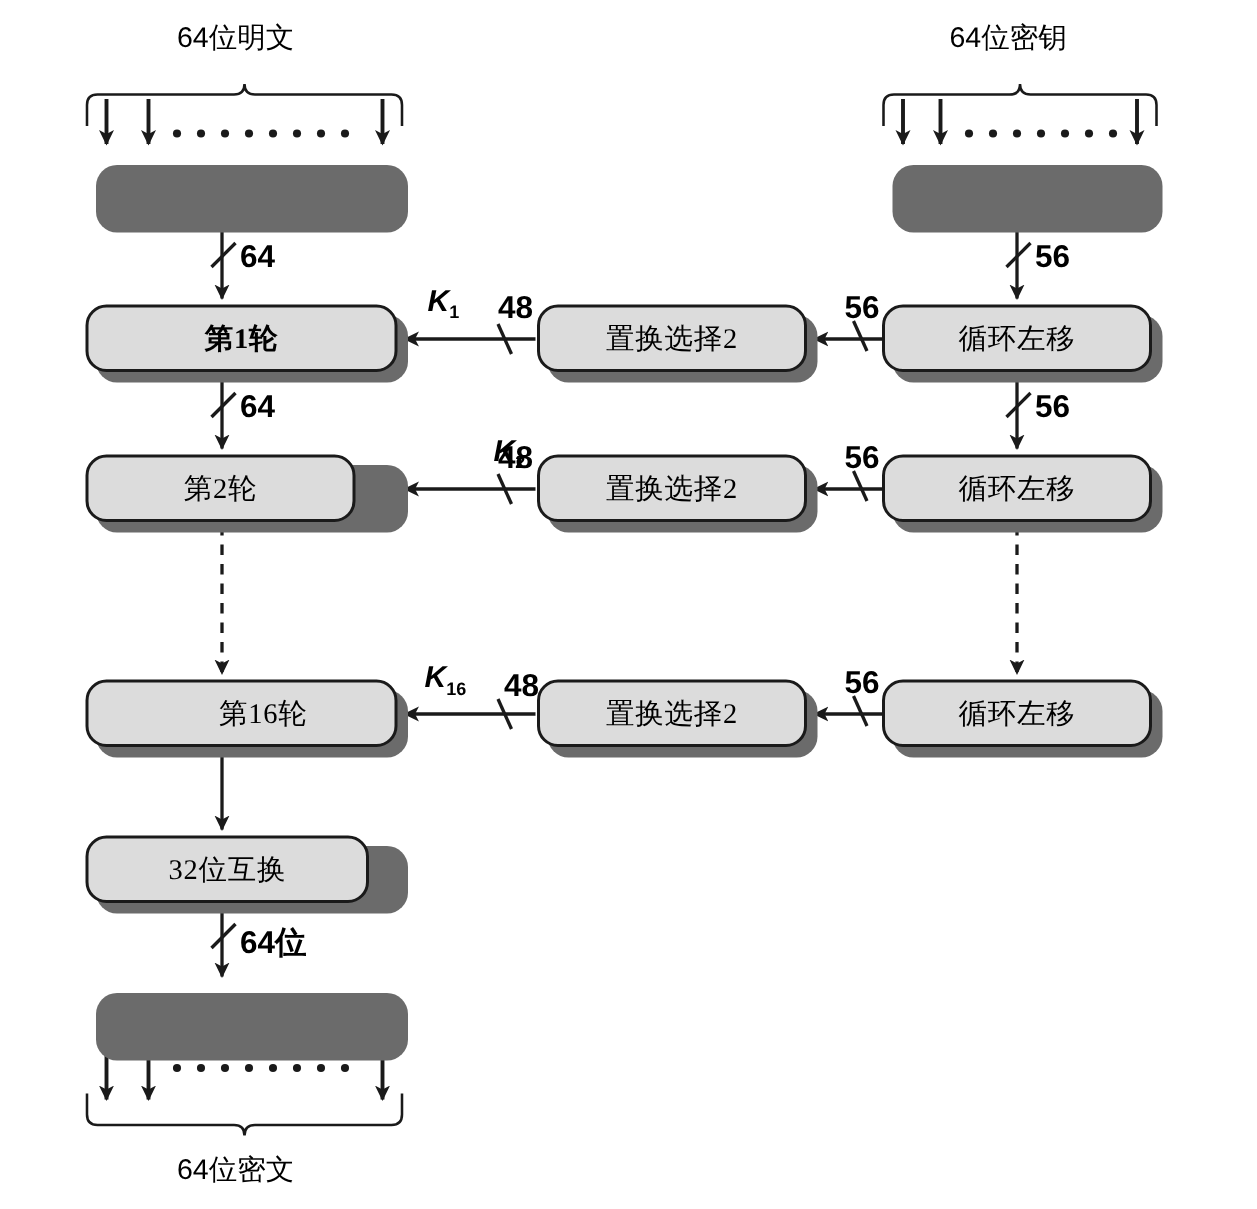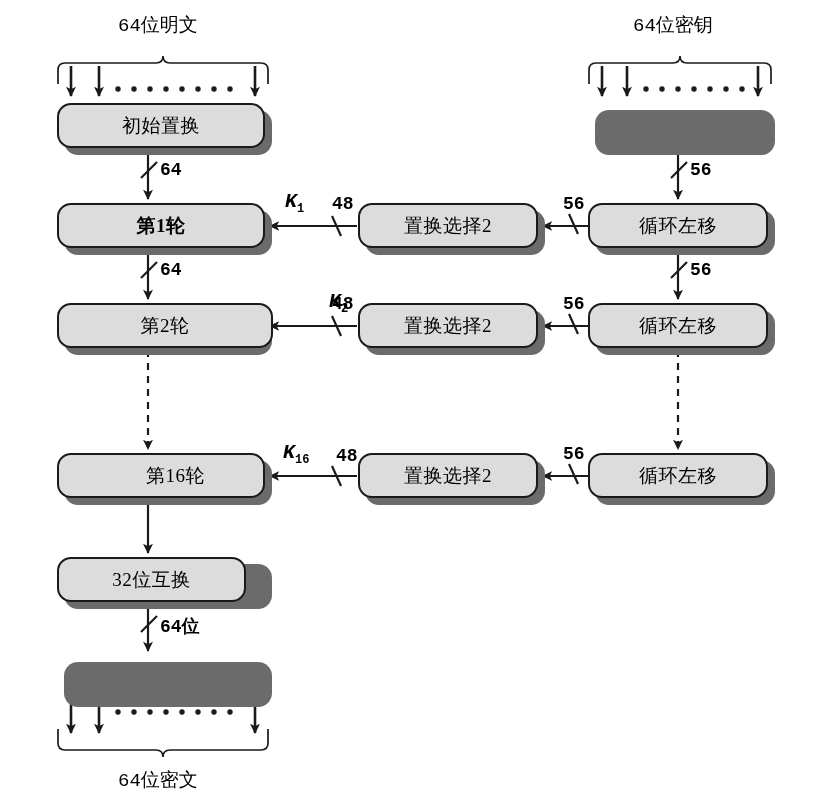--- a/index.html
+++ b/index.html
@@ -44,30 +44,30 @@
   .box-shadow {
     position: absolute;
     box-sizing: border-box;
     background: #6b6b6b;
     border-radius: 14px;
     z-index: 2;
   }
   
   .lbl {
     position: absolute;
-    font-family: Liberation Mono, monospace;
+    font-family: Liberation Sans, sans-serif;
     color: #000000;
     white-space: nowrap;
     z-index: 6;
   }
   .lbl-title {
     font-size: 19px;
   }
   .lbl-num {
-    font-size: 18px;
+    font-size: 21px;
     font-weight: bold;
   }
   .lbl-k {
     font-size: 20px;
     font-style: italic;
     font-weight: bold;
   }
   .lbl-k sub {
     font-size: 12px;
     font-style: normal;
@@ -248,25 +248,24 @@
 
   <div class="box-shadow" style="left:365px; top:210px; width:180px; height:45px;"></div>
   <div class="box-shadow" style="left:365px; top:310px; width:180px; height:45px;"></div>
   <div class="box-shadow" style="left:365px; top:460px; width:180px; height:45px;"></div>
 
   <div class="box-shadow" style="left:595px; top:110px; width:180px; height:45px;"></div>
   <div class="box-shadow" style="left:595px; top:210px; width:180px; height:45px;"></div>
   <div class="box-shadow" style="left:595px; top:310px; width:180px; height:45px;"></div>
   <div class="box-shadow" style="left:595px; top:460px; width:180px; height:45px;"></div>
 
-  <div class="box" style="left:57px; top:103px; width:208px; height:45px;">初始置换</div>
 
   <div class="box" style="left:57px; top:203px; width:208px; height:45px;font-weight:bold;">第1轮</div>
 
-  <div class="box" style="left:57px; top:303px; width:216px; height:45px;">第2轮</div>
+  <div class="box" style="left:57px; top:303px; width:180px; height:45px;">第2轮</div>
 
   <div class="box" style="left:57px; top:453px; width:208px; height:45px;padding-left:29px;">第16轮</div>
 
   <div class="box" style="left:57px; top:557px; width:189px; height:45px;">32位互换</div>
 
 
   <div class="box" style="left:358px; top:203px; width:180px; height:45px;">置换选择2</div>
 
   <div class="box" style="left:358px; top:303px; width:180px; height:45px;">置换选择2</div>
 

